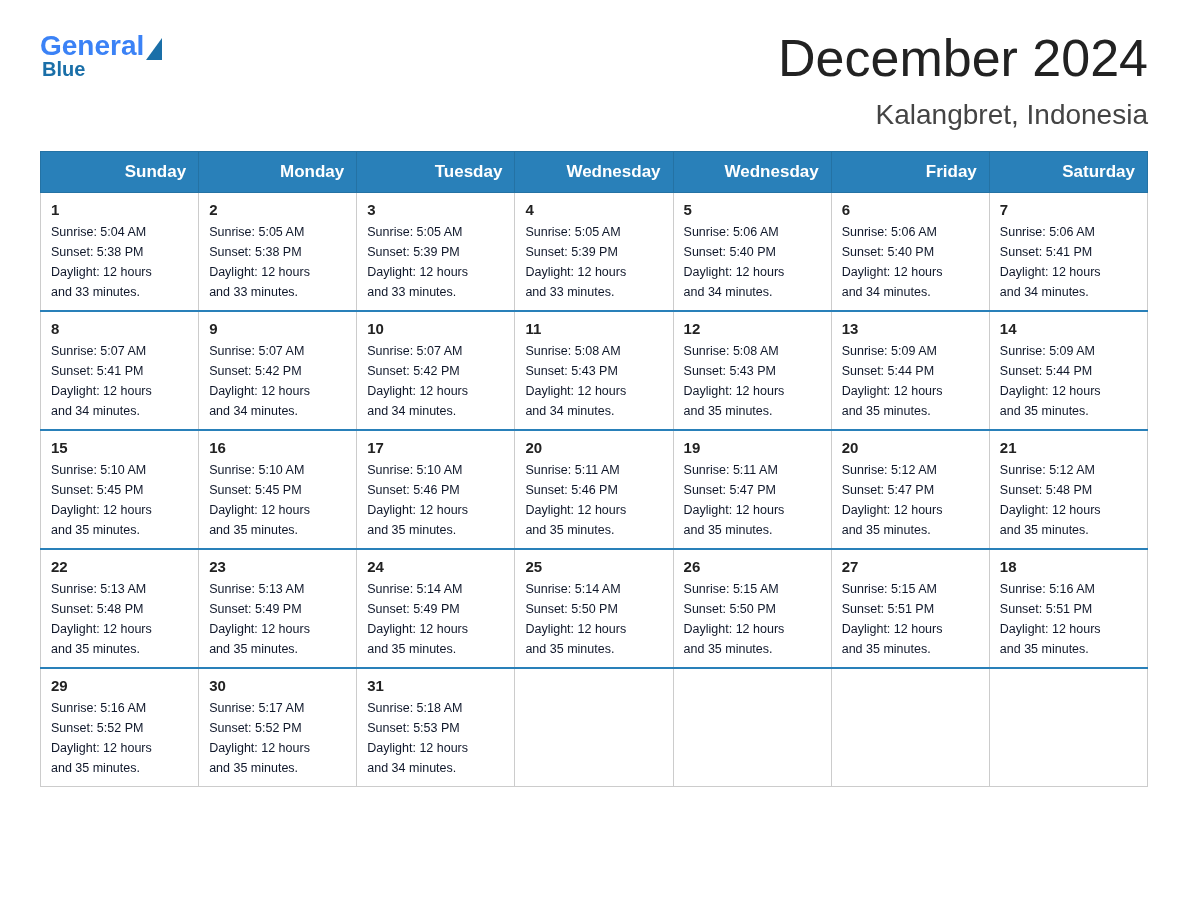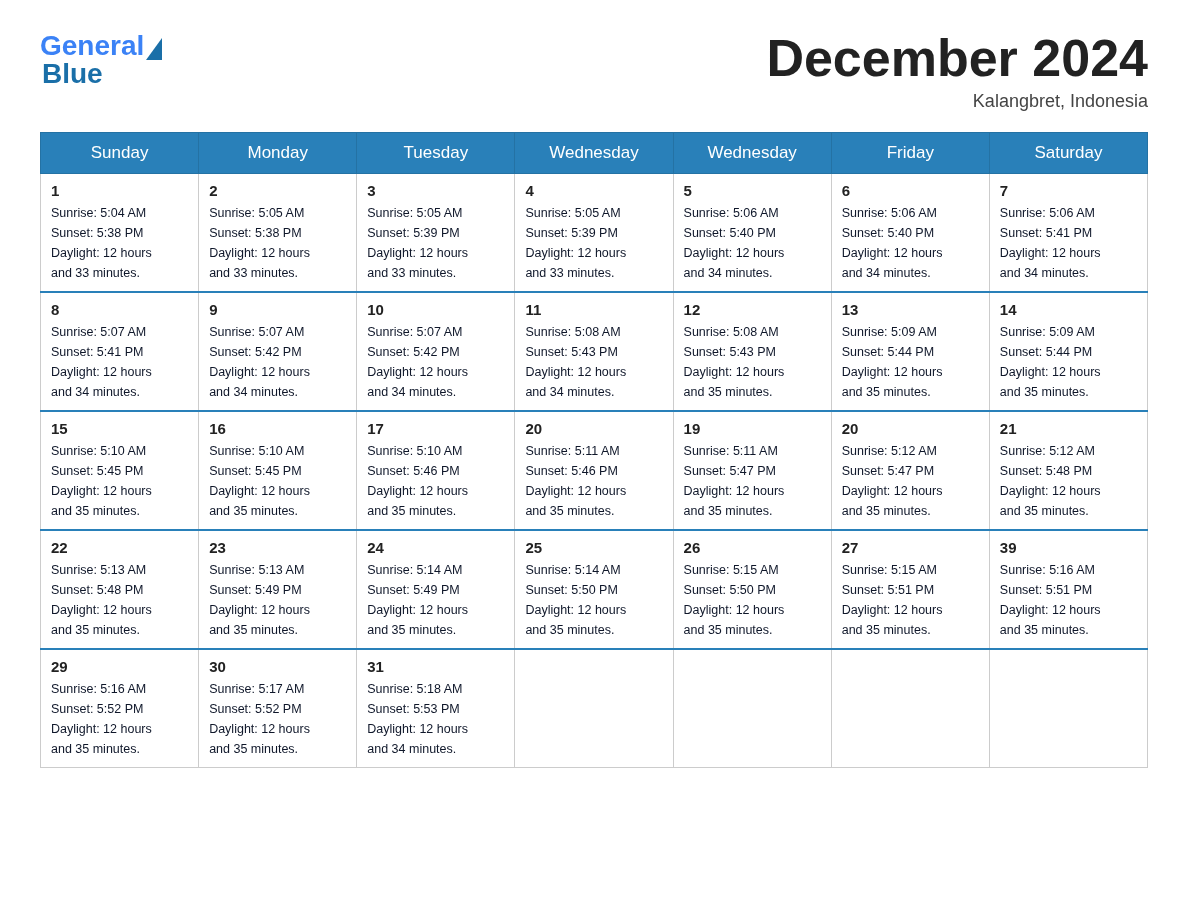--- a/index.html
+++ b/index.html
@@ -36,49 +36,49 @@
       height: 0;
       border-left: 16px solid transparent;
       border-right: 0px solid transparent;
       border-bottom: 22px solid #1a6fa8;
       margin: 0 2px;
       position: relative;
       top: 3px;
     }
     .logo-blue {
       color: #1a6fa8;
-      font-size: 28px;
+      font-size: 20px;
       font-weight: bold;
     }
     .title-section {
       text-align: right;
     }
     .month-title {
       font-size: 52px;
-      font-weight: bold;
+      font-weight: normal;
       color: #222;
       line-height: 1.1;
     }
     .location {
-      font-size: 18px;
+      font-size: 28px;
       color: #444;
-      margin-top: 4px;
+      margin-top: 12px;
     }
     .calendar {
       width: 100%;
       border-collapse: collapse;
       border: 1px solid #ccc;
     }
     .calendar th {
       background-color: #2980b9;
       color: #fff;
       font-size: 17px;
-      font-weight: normal;
+      font-weight: bold;
       padding: 10px 12px;
-      text-align: center;
+      text-align: right;
       border: 1px solid #2472a4;
     }
     .calendar td {
       vertical-align: top;
       padding: 8px 10px;
       border: 1px solid #ccc;
       font-size: 13px;
       color: #333;
       width: 14.28%;
       min-height: 100px;
@@ -378,21 +378,21 @@
         <td>
         <span class="day-number">27</span>
         <div class="day-info">
           Sunrise: 5:15 AM<br>
           Sunset: 5:51 PM<br>
           Daylight: 12 hours<br>
           and 35 minutes.
         </div>
       </td>
         <td>
-        <span class="day-number">39</span>
+        <span class="day-number">18</span>
         <div class="day-info">
           Sunrise: 5:16 AM<br>
           Sunset: 5:51 PM<br>
           Daylight: 12 hours<br>
           and 35 minutes.
         </div>
       </td>
       </tr>
       <tr>
         <td>

